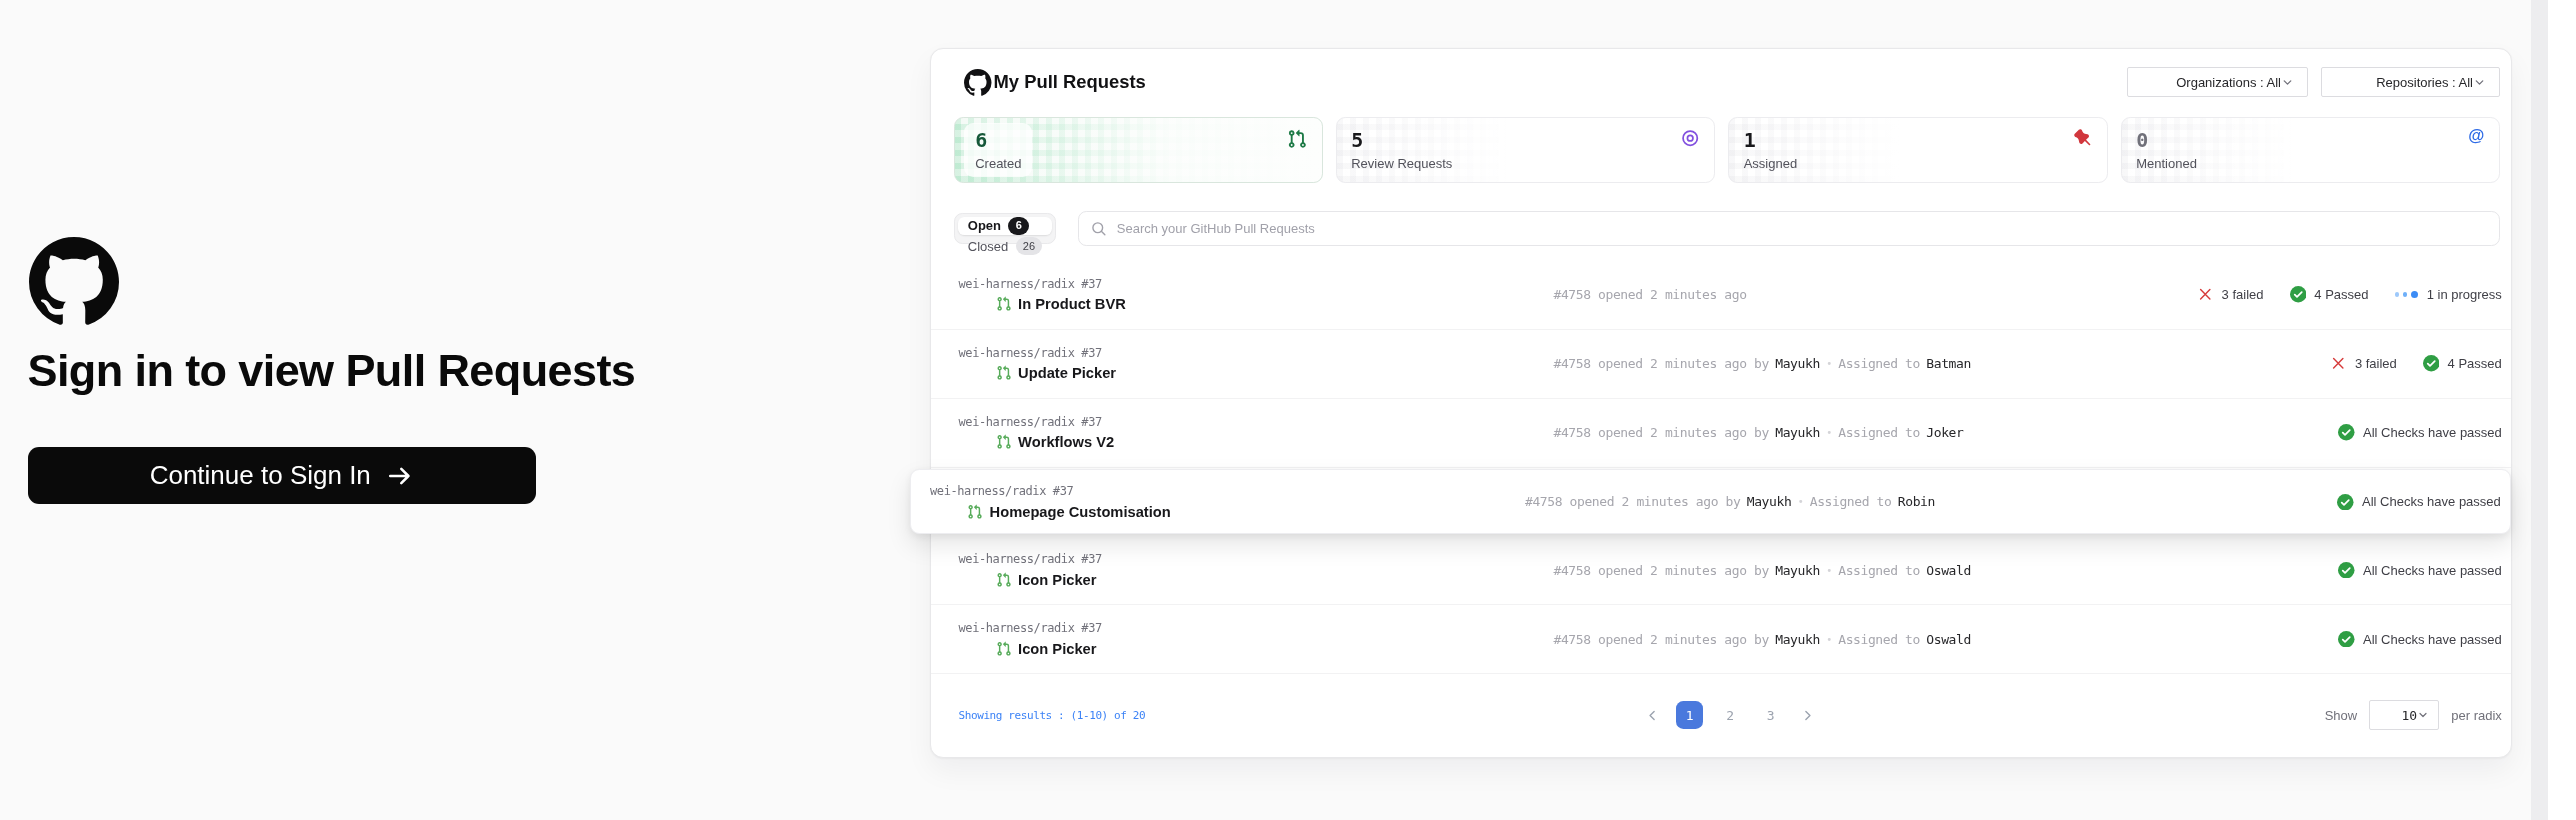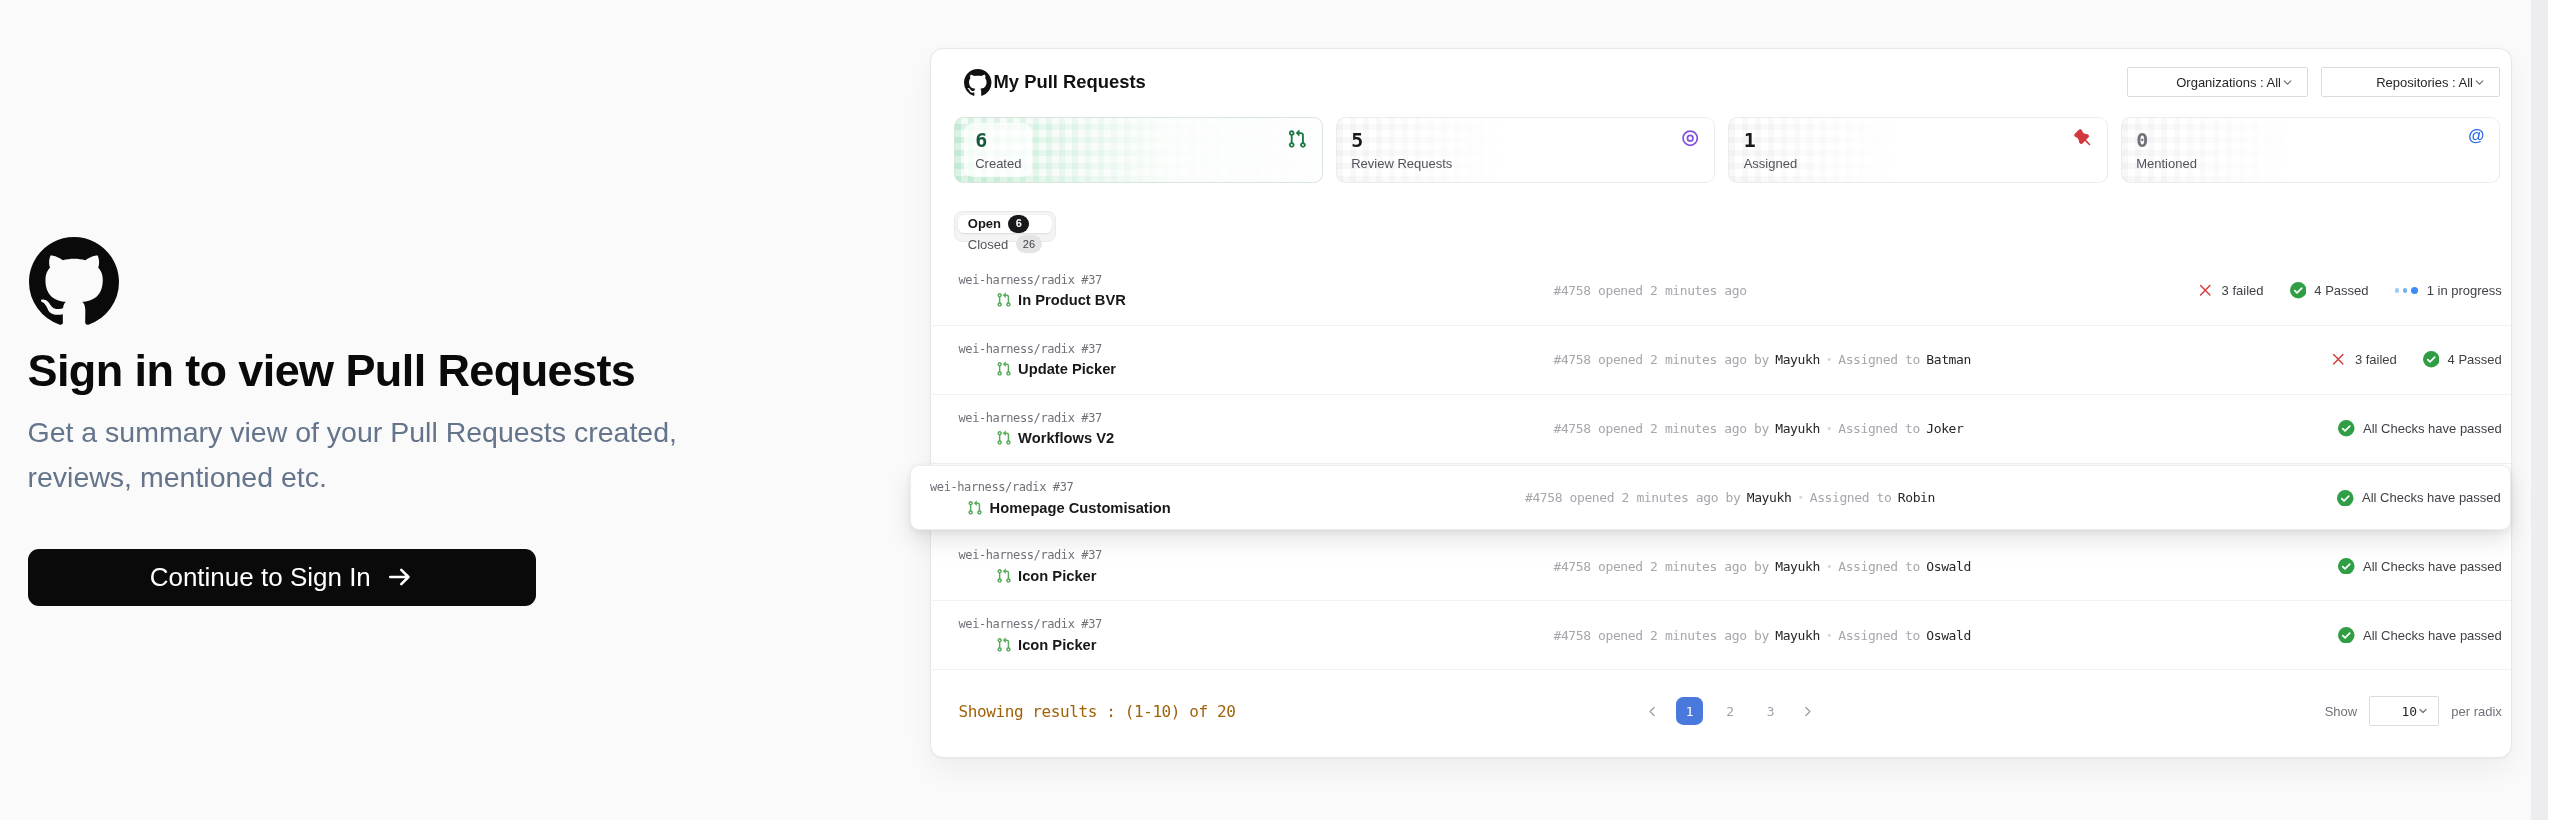--- a/index.html
+++ b/index.html
@@ -90,41 +90,40 @@
   .dot.d1 { width:4.6px; height:4.6px; background:#9ec9fb; }
   .dot.d2 { width:4.6px; height:4.6px; background:#6fb0f9; }
   .dot.d3 { width:7.3px; height:7.3px; background:#3c8cf5; }
 
   .row.highlighted { height:65px; margin:1.8px 0 1.8px -21px; padding-left:19px; border:0.9px solid #ededf0;
                      border-radius:9.2px; background:#fff; position:relative; z-index:2;
                      box-shadow:0 11px 24px rgba(0,0,0,.10), 0 2.8px 7.3px rgba(0,0,0,.06); }
 
   
   .panel-footer { display:flex; align-items:center; padding:26px 9.2px 0 27.5px; }
-  .footer-left { flex:1; font-family:"DejaVu Sans Mono", monospace; font-size:16px; letter-spacing:-0.4px; color:#a16207; }
+  .footer-left { flex:1; font-family:"DejaVu Sans Mono", monospace; font-size:11px; letter-spacing:-0.4px; color:#3b82f6; }
   .pagination { display:flex; align-items:center; gap:13px; }
   .pag-chev { background:none; border:none; cursor:pointer; display:flex; align-items:center; padding:3.7px; }
   .page-btn { min-width:27.5px; height:27.5px; display:flex; align-items:center; justify-content:center;
               font-family:"DejaVu Sans Mono", monospace; font-size:13px; color:#9ca3af; background:none; border:none;
               border-radius:7.3px; cursor:pointer; }
   .page-btn.active { background:#4a79dd; color:#fff; }
   .footer-right { flex:1; display:flex; justify-content:flex-end; align-items:center; gap:12px; font-size:13px; color:#71717a; }
   .select.small { width:70px; padding:0 9.2px 0 12px; font-family:"DejaVu Sans Mono", monospace; }
 </style>
 </head>
 <body>
 
 <div class="stage">
 
   <section class="signin">
     <svg class="gh-logo" viewBox="0 0 16 16" fill="#0a0a0a">
       <path d="M8 0c4.42 0 8 3.58 8 8a8.013 8.013 0 0 1-5.45 7.59c-.4.08-.55-.17-.55-.38 0-.27.01-1.13.01-2.2 0-.75-.25-1.23-.54-1.48 1.78-.2 3.65-.88 3.65-3.95 0-.88-.31-1.59-.82-2.15.08-.2.36-1.02-.08-2.12 0 0-.67-.22-2.2.82-.64-.18-1.32-.27-2-.27-.68 0-1.36.09-2 .27-1.53-1.03-2.2-.82-2.2-.82-.44 1.1-.16 1.92-.08 2.12-.51.56-.82 1.27-.82 2.15 0 3.06 1.86 3.75 3.64 3.95-.23.2-.44.55-.51 1.07-.46.21-1.61.55-2.33-.66-.15-.24-.6-.83-1.23-.82-.67.01-.27.38.01.53.34.19.73.9.82 1.13.16.45.68 1.31 2.69.94 0 .67.01 1.3.01 1.49 0 .21-.15.46-.55.38A8.013 8.013 0 0 1 0 8c0-4.42 3.58-8 8-8Z"></path>
     </svg>
     <h1>Sign in to view Pull Requests</h1>
-    <p class="sub">Get a summary view of your Pull Requests created, reviews, mentioned etc.</p>
     <button class="cta">
       <span>Continue to Sign In</span>
       <svg width="26" height="26" viewBox="0 0 20 20" fill="none" stroke="#fff" stroke-width="2" stroke-linecap="round" stroke-linejoin="round">
         <path d="M2.5 10h14M11 4.5L16.5 10 11 15.5"></path>
       </svg>
     </button>
   </section>
 
   <section class="panel">
 
@@ -193,20 +192,27 @@
       <div class="tabs">
         <button class="tab active">
           <span>Open</span>
           <span class="badge dark">6</span>
         </button>
         <button class="tab">
           <span>Closed</span>
           <span class="badge">26</span>
         </button>
       </div>
+      <div class="search">
+        <svg width="15.6" height="15.6" viewBox="0 0 18 18" fill="none" stroke="#a1a1aa" stroke-width="1.6" stroke-linecap="round">
+          <circle cx="7.8" cy="7.8" r="5.6"></circle>
+            <path d="M12.2 12.2L16 16"></path>
+        </svg>
+        <input placeholder="Search your GitHub Pull Requests" style="">
+      </div>
     </div>
 
     <div class="rows">
 
       <div class="row">
         <div class="row-main">
           <div class="row-repo">wei-harness/radix #37</div>
           <div class="row-title-line">
             <svg width="15.6" height="15.6" viewBox="0 0 16 16" fill="#57ab5a">
                 <path d="M1.5 3.25a2.25 2.25 0 1 1 3 2.122v5.256a2.251 2.251 0 1 1-1.5 0V5.372A2.25 2.25 0 0 1 1.5 3.25Zm5.677-.177L9.573.677A.25.25 0 0 1 10 .854V2.5h1A2.5 2.5 0 0 1 13.5 5v5.628a2.251 2.251 0 1 1-1.5 0V5a1 1 0 0 0-1-1h-1v1.646a.25.25 0 0 1-.427.177L7.177 3.427a.25.25 0 0 1 0-.354ZM3.75 2.5a.75.75 0 1 0 0 1.5.75.75 0 0 0 0-1.5Zm0 9.5a.75.75 0 1 0 0 1.5.75.75 0 0 0 0-1.5Zm8.25.75a.75.75 0 1 0 1.5 0 .75.75 0 0 0-1.5 0Z"></path>

